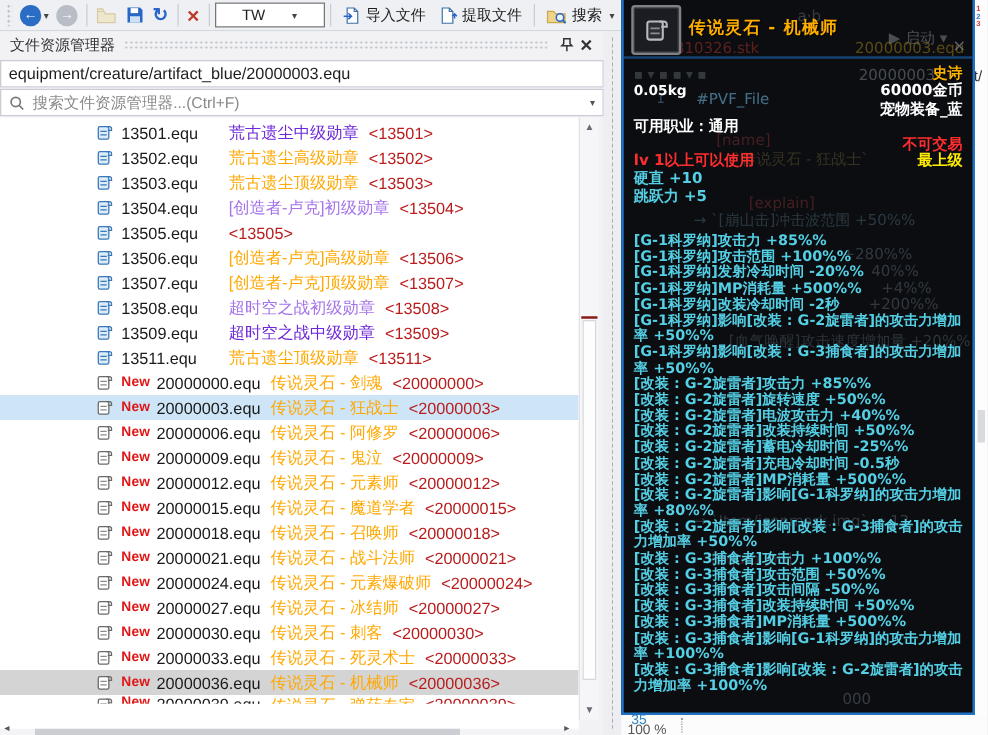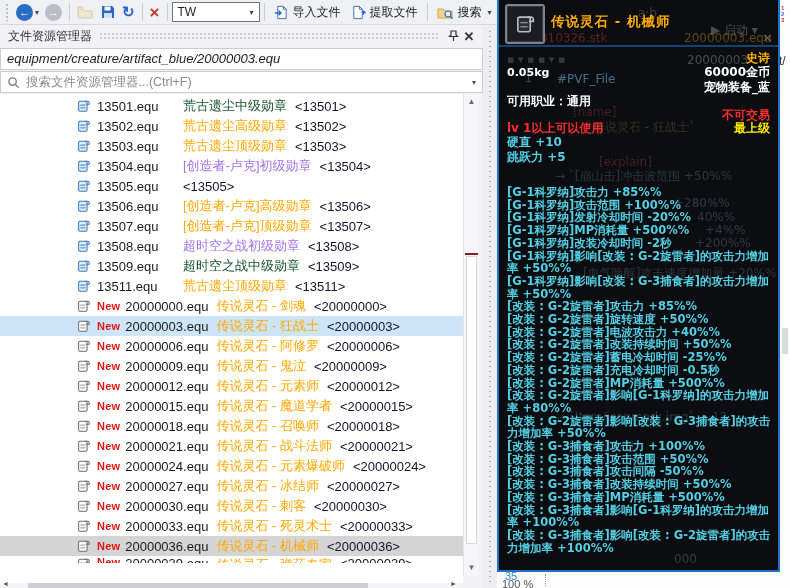--- a/index.html
+++ b/index.html
@@ -13,57 +13,57 @@
         background-image:radial-gradient(#b8bcc4 35%,transparent 36%);background-size:4px 4px;}
   .tb-sep{width:1px;height:18px;background:#c9ccd3;margin:0 4px;flex:none;}
   .tb-btn{height:22px;display:flex;align-items:center;justify-content:center;padding:0 3px;flex:none;}
   .nav-circle{width:17px;height:17px;border-radius:50%;background:#2b6cc4;color:#fff;
               font-size:11px;line-height:17px;text-align:center;font-weight:bold;}
   .nav-circle.disabled{background:#b9bdc6;}
   .caret{font-size:8px;color:#444;margin-left:2px;}
   .x-red{color:#c0392b;font-size:17px;font-weight:bold;line-height:17px;}
   .refresh{color:#2a66c8;font-size:15px;font-weight:bold;}
   .combo{width:88px;height:20px;background:#fff;border:1px solid #767676;display:flex;
-         align-items:center;padding:0 5px;font-size:12px;color:#1e1e1e;box-sizing:border-box;}
+         align-items:center;padding:0 21px;font-size:12px;color:#1e1e1e;box-sizing:border-box;}
   .combo .caret{margin-left:auto;}
   .tb-textbtn{display:flex;align-items:center;gap:4px;font-size:12px;color:#1e1e1e;
               padding:0 5px;height:22px;flex:none;white-space:nowrap;text-align:center;}
 
   
   .panel{position:absolute;left:0;top:25px;width:483px;height:563px;background:#f2f2f5;}
   .panel-header{position:absolute;left:0;top:0;right:0;height:22px;display:flex;align-items:center;
                 padding:0 6px 0 8px;font-size:12px;color:#333;}
   .dotfill{flex:1;height:8px;margin:0 7px;
            background-image:radial-gradient(#c9ccd2 35%,transparent 36%);background-size:4px 4px;}
   .hdr-ico{width:16px;height:16px;display:flex;align-items:center;justify-content:center;color:#333;}
   .panel-close{font-size:13px;font-weight:bold;color:#333;}
   .pathbar{position:absolute;left:0;right:0;top:23px;height:22px;background:#fff;
            border:1px solid #c9ccd6;box-sizing:border-box;font-size:13px;line-height:20px;
-           padding-left:6px;color:#1e1e1e;white-space:nowrap;overflow:hidden;font-style:italic;}
+           padding-left:6px;color:#1e1e1e;white-space:nowrap;overflow:hidden;}
   .searchbar{position:absolute;left:0;right:0;top:46px;height:22px;background:#fff;
              border:1px solid #c9ccd6;box-sizing:border-box;display:flex;align-items:center;
              font-size:12.5px;color:#8a8a8a;padding:0 6px;gap:6px;}
   .searchbar .caret{margin-left:auto;color:#555;}
 
   
   .list{position:absolute;left:0;top:69px;width:463px;height:489px;overflow:hidden;
         background:#fff;padding-top:2px;box-sizing:content-box;}
   .row{height:20px;display:flex;align-items:center;font-size:13px;padding-left:76px;
        white-space:nowrap;box-sizing:border-box;}
   .row.selected{background:#cde5f7;}
   .row.hover{background:#d4d4d4;}
   .row.partial{height:7px;overflow:hidden;align-items:flex-start;}
   .row svg{width:15px;height:16px;margin-right:6px;flex:none;}
   .new-tag{color:#e01616;font-weight:bold;font-size:11px;margin-right:5px;letter-spacing:.2px;}
   .fname{color:#1a1a1a;min-width:78px;margin-right:8px;}
   .iname{margin-right:8px;}
-  .c-pink{color:#14532d;}
+  .c-pink{color:#6d28d9;}
   .c-orange{color:#ffa800;}
   .c-purple{color:#a473e8;}
-  .iid{color:#0f172a;}
+  .iid{color:#b91c1c;}
 
   
   .vsb{position:absolute;right:4px;width:16px;top:69px;height:482px;background:#f6f6f8;
        border-left:1px solid #e3e3e7;box-sizing:border-box;}
   .vsb .arr{position:absolute;left:0;width:100%;text-align:center;font-size:8px;color:#6a6d76;height:14px;line-height:14px;}
   .vsb .arr.up{top:1px;}  .vsb .arr.down{bottom:1px;}
   .vsb-marker{position:absolute;left:1px;right:1px;top:159px;height:2px;background:#8b1a1a;}
   .vsb-thumb{position:absolute;left:2px;right:2px;top:162px;height:288px;background:#fdfdfe;
              border:1px solid #d6d7dc;box-sizing:border-box;}
   .hsb{position:absolute;left:0;top:558px;width:463px;height:5px;background:#f4f4f6;}

